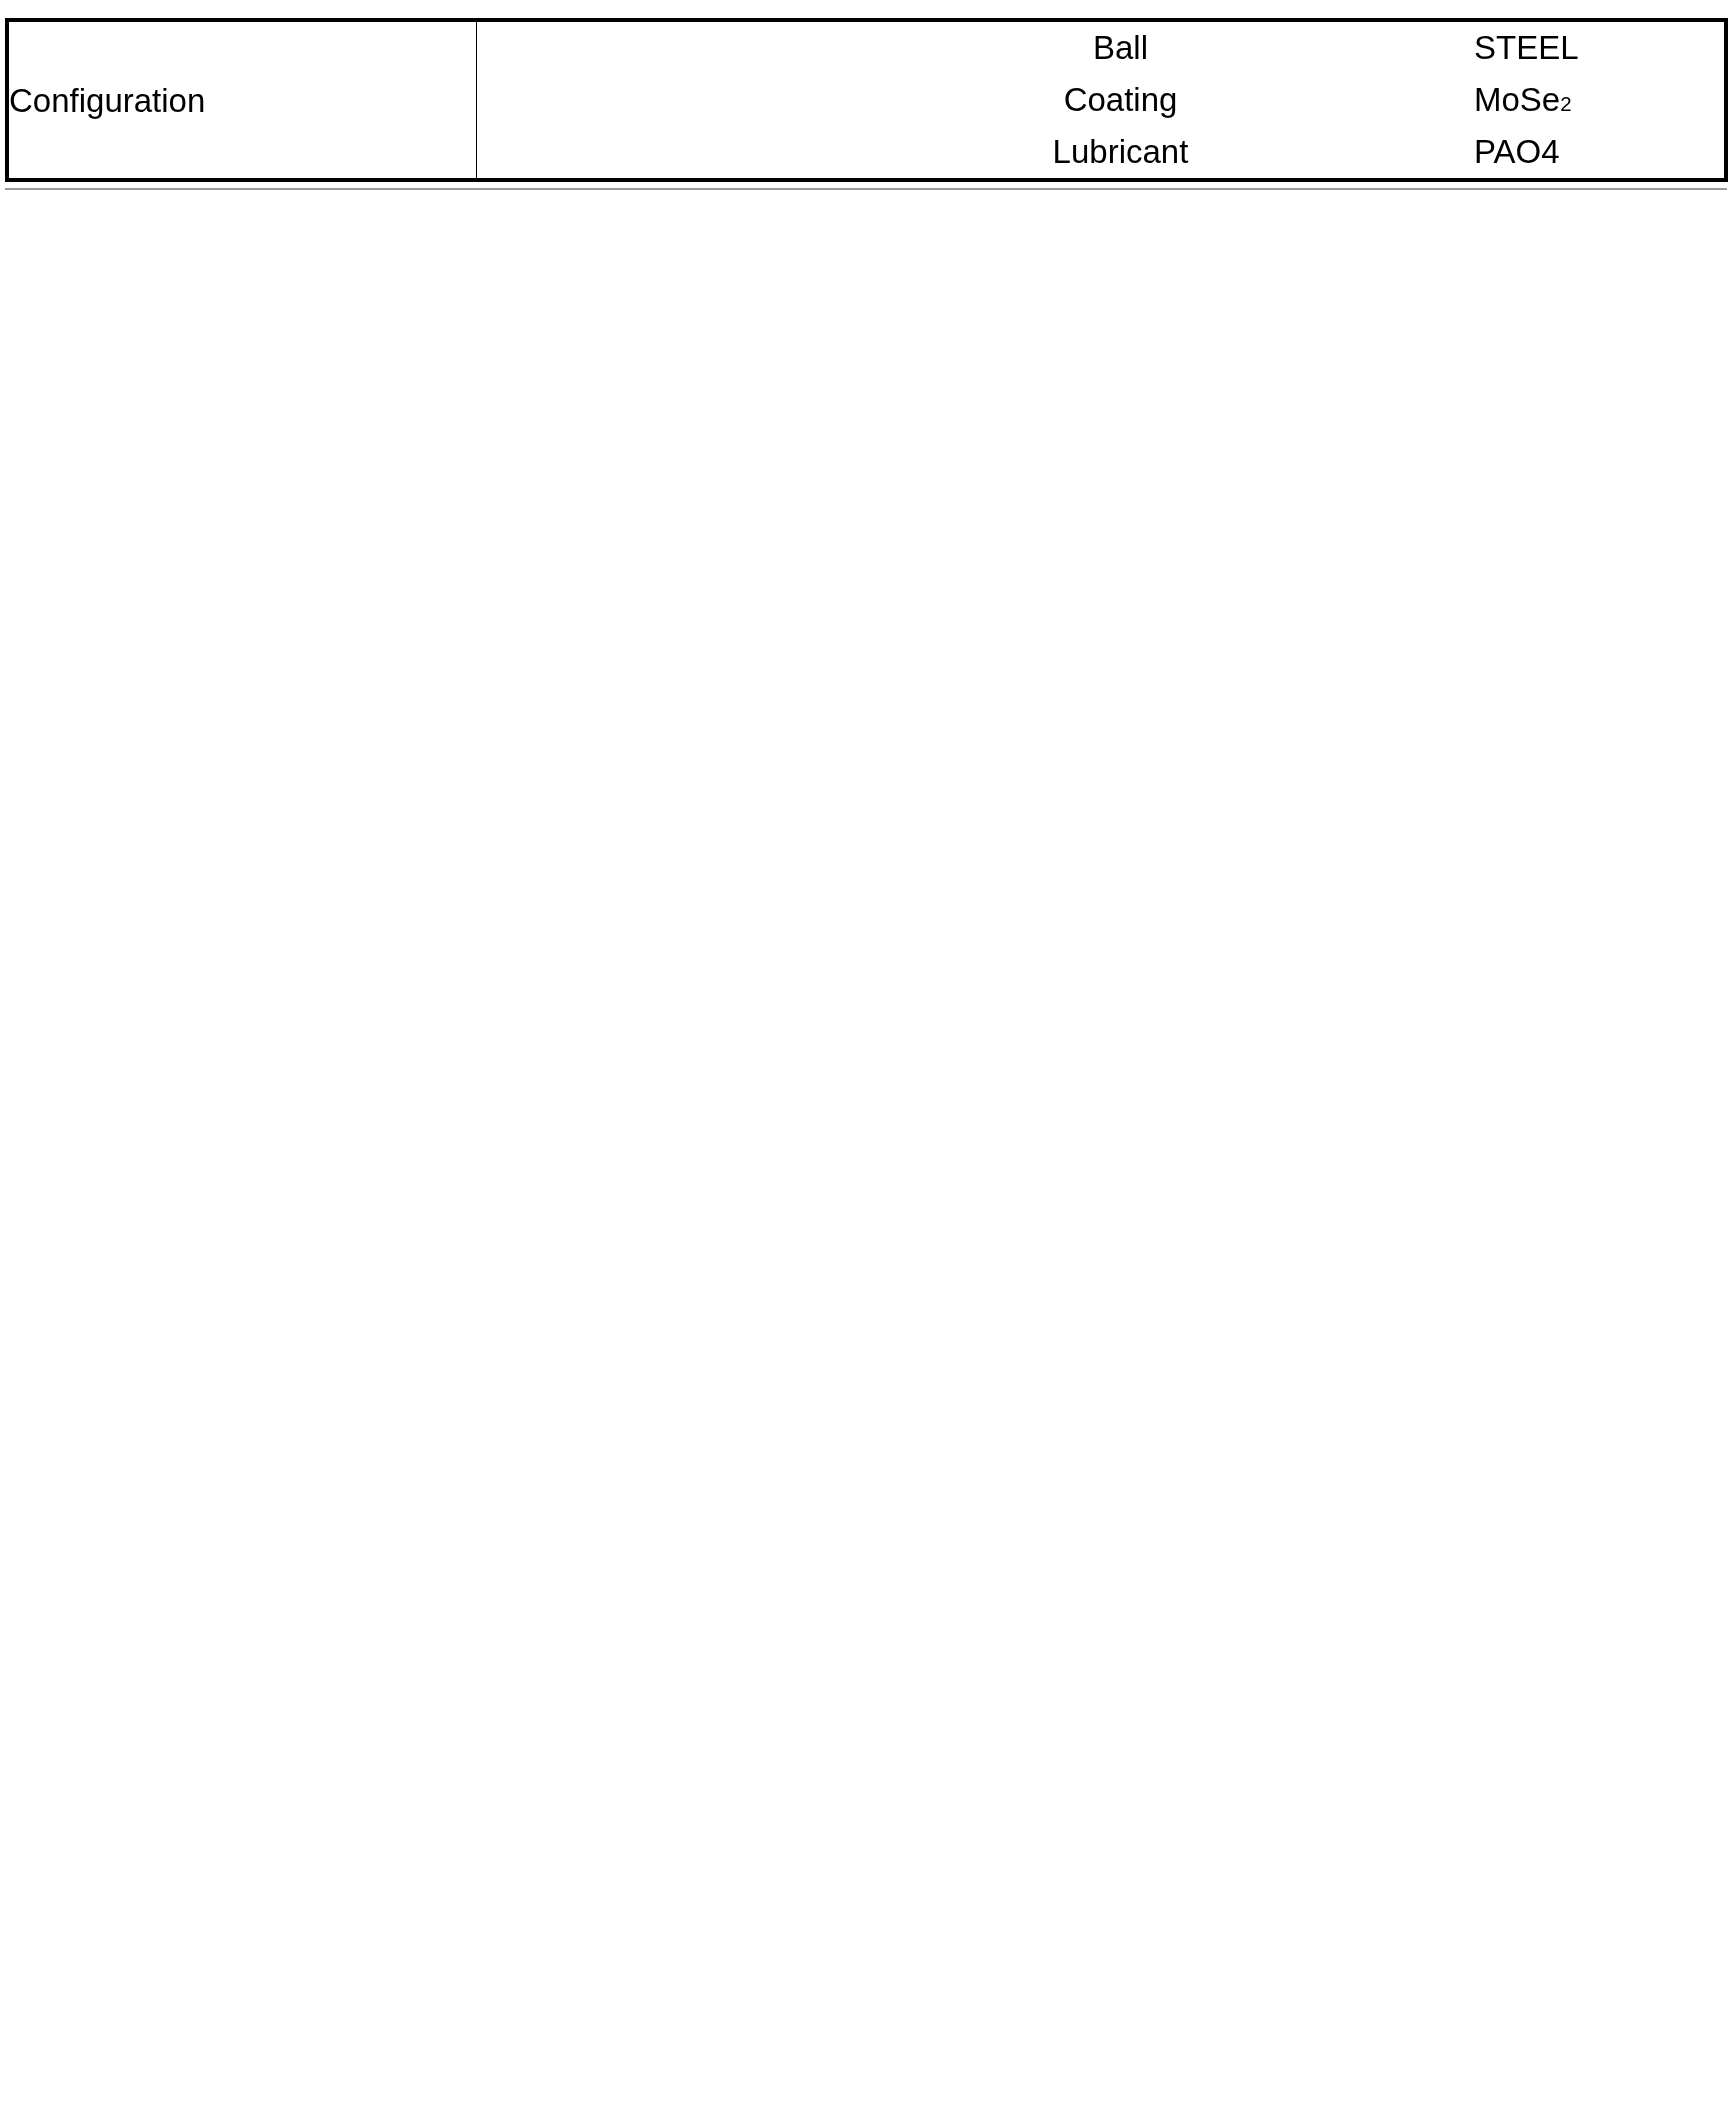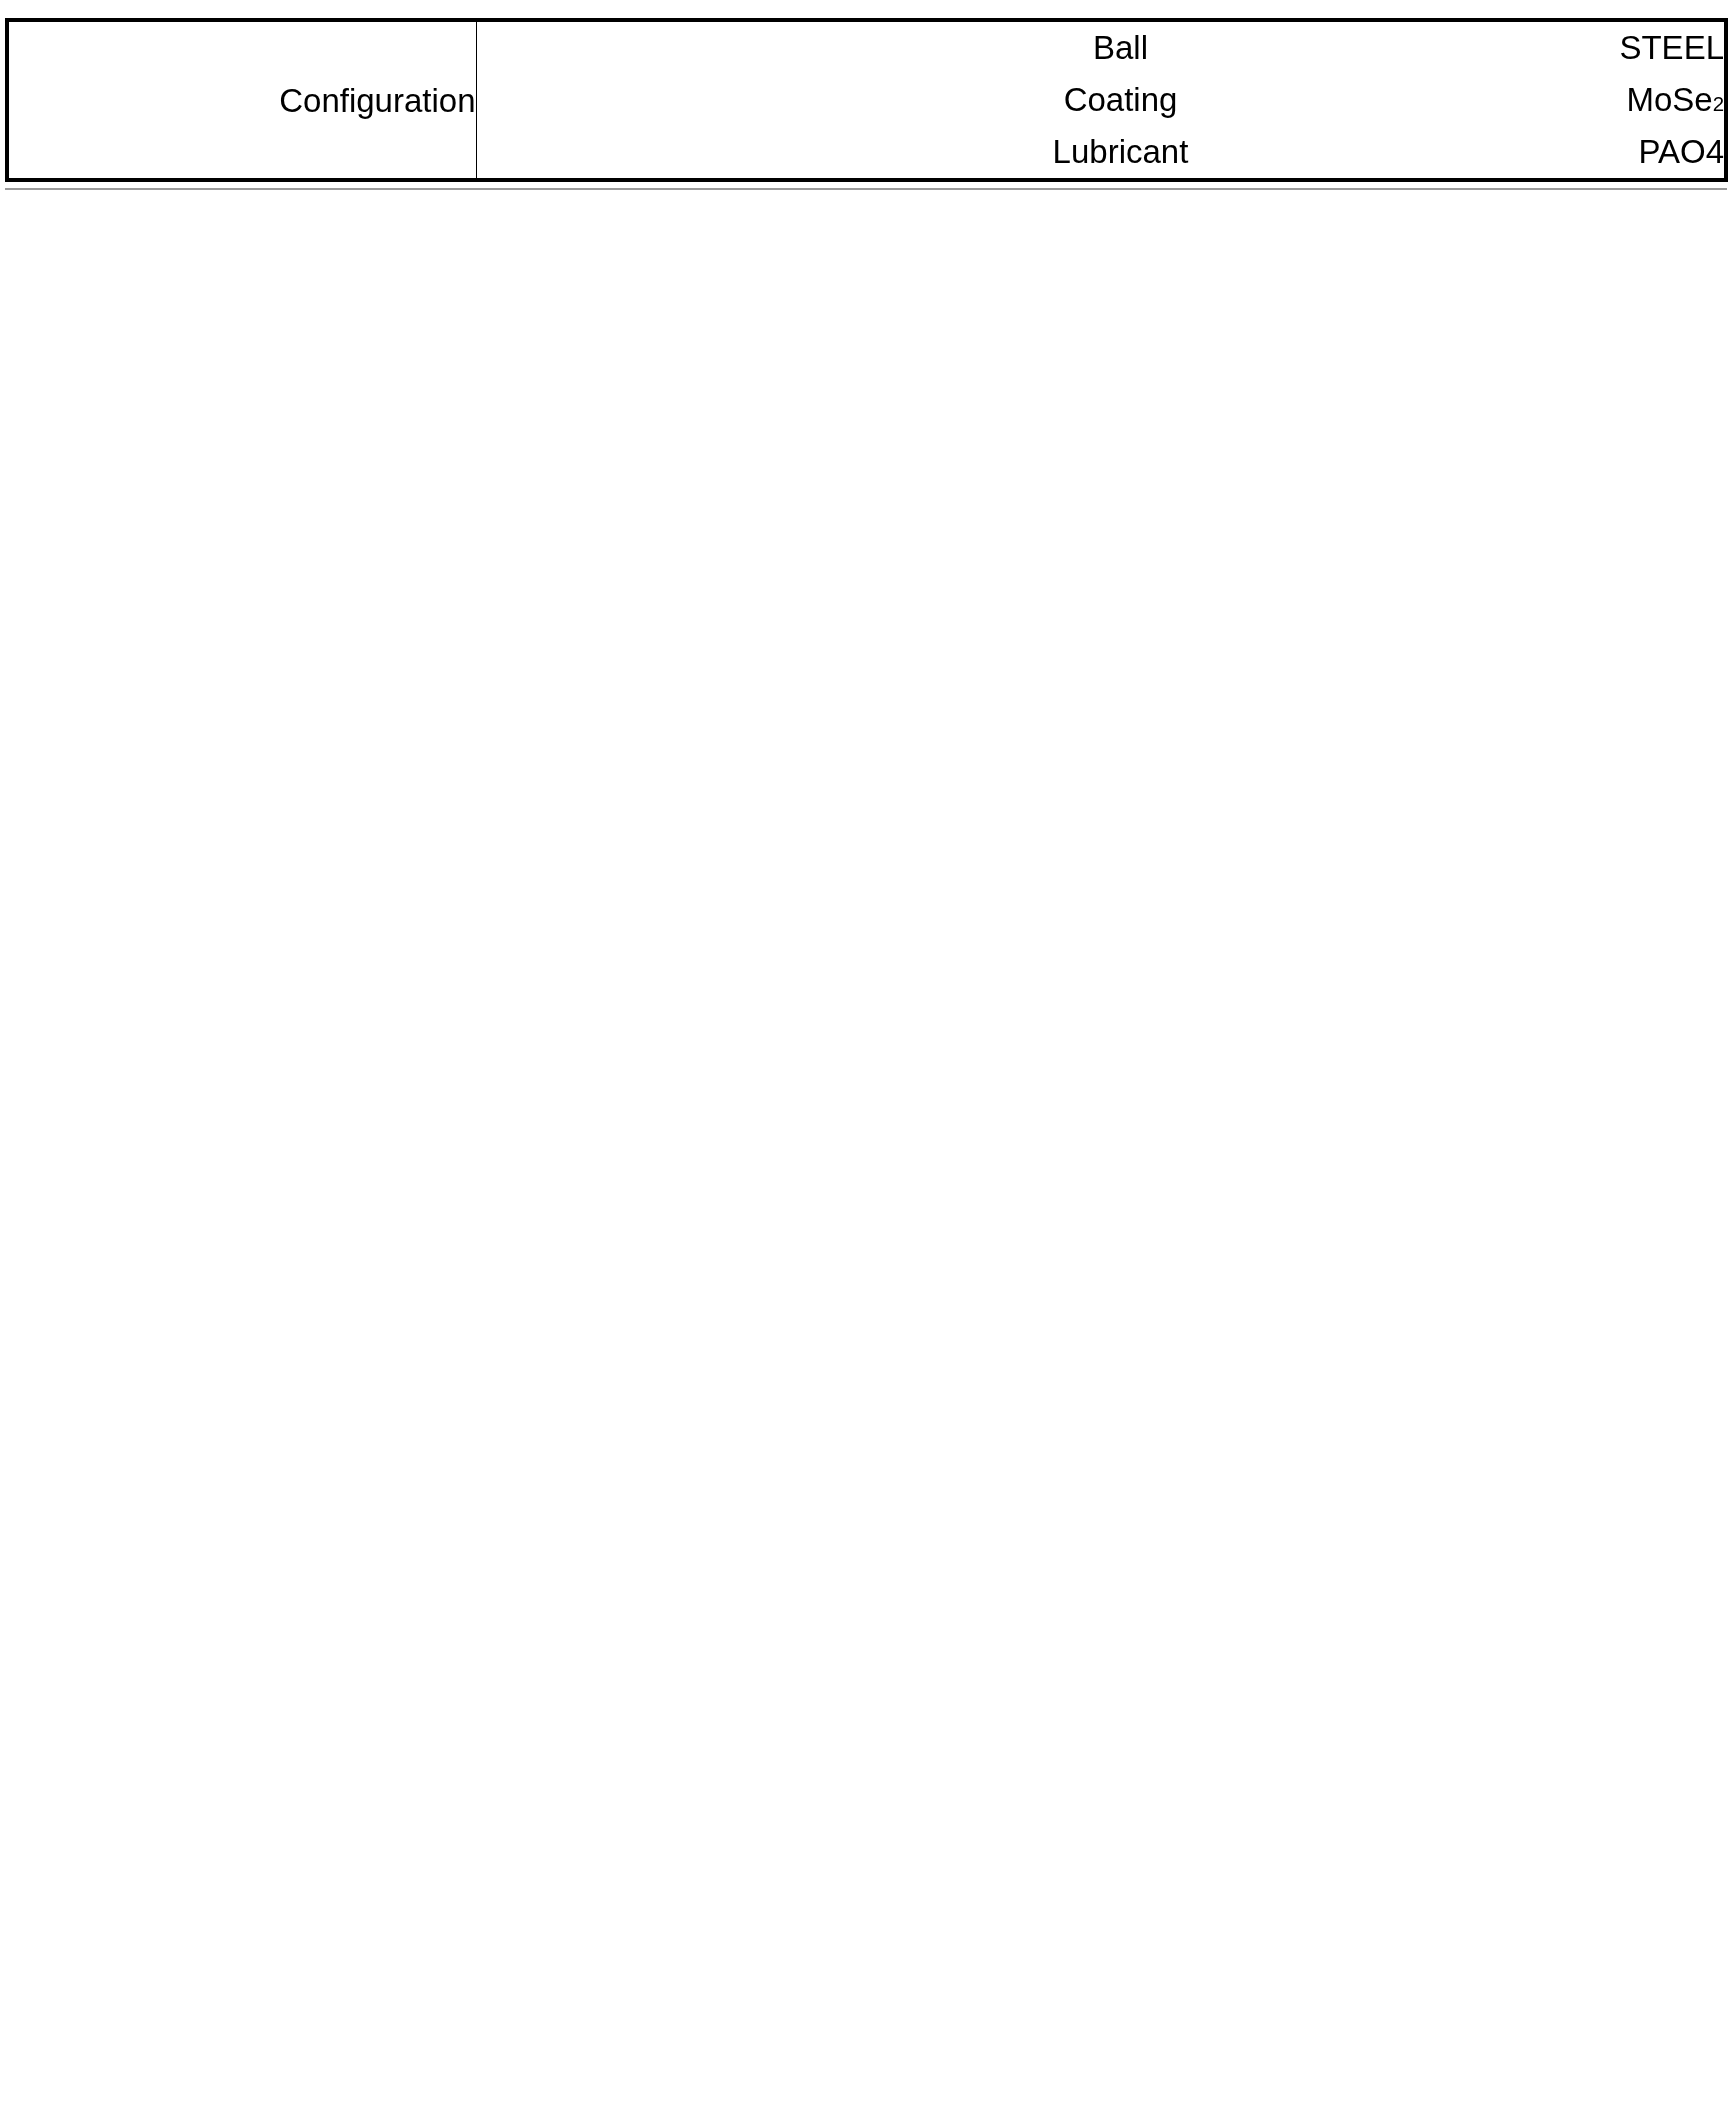--- a/index.html
+++ b/index.html
@@ -31,27 +31,27 @@
     vertical-align: middle;
     padding: 0;
     white-space: pre-wrap;
     overflow: hidden;
   }
   tr { height: 52px; }
   thead tr { height: 155px; }
 
   .lbl-cell {
     border-right: 1.7px solid #000000;
-    text-align: right;
+    text-align: left;
     vertical-align: middle;
   }
   thead td { border-bottom: 2.5px solid #000000; }
 
   .hdr-specimen { padding-left: 10px; line-height: 52px; text-align: center; }
-  .hdr-material { text-align: right; line-height: 52px; }
+  .hdr-material { text-align: left; line-height: 52px; }
   .sub { font-size: 0.62em; line-height: 0; }
 
   .hairline {
     width: 1722px;
     height: 1.7px;
     margin: 5.8px 0 0 5px;
     background: #9a9a9a;
   }
 </style>
 </head>

